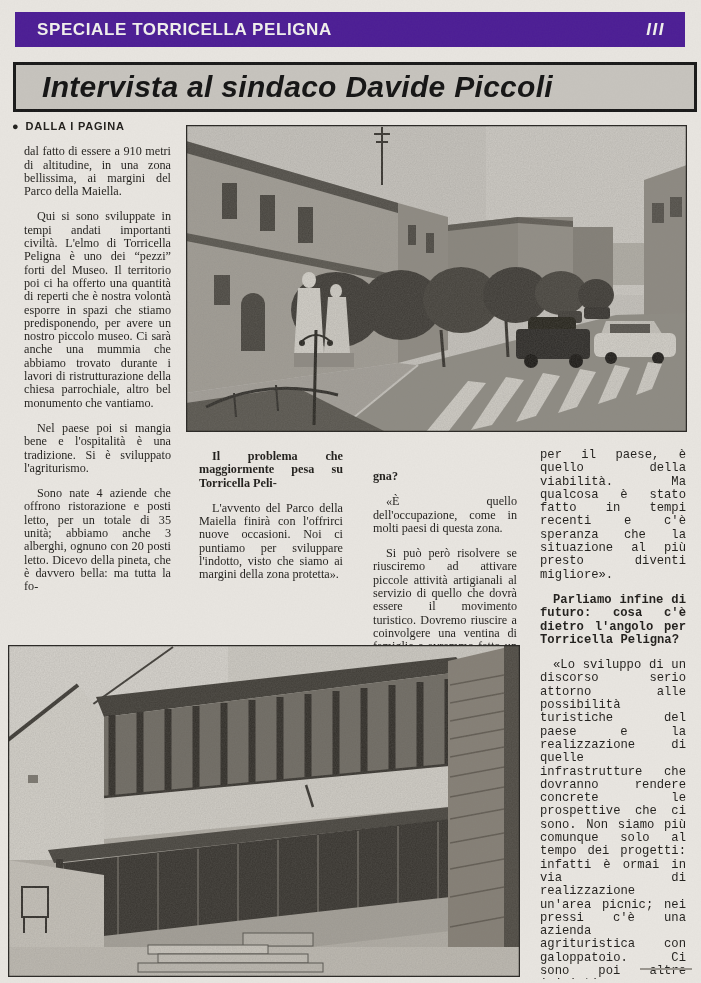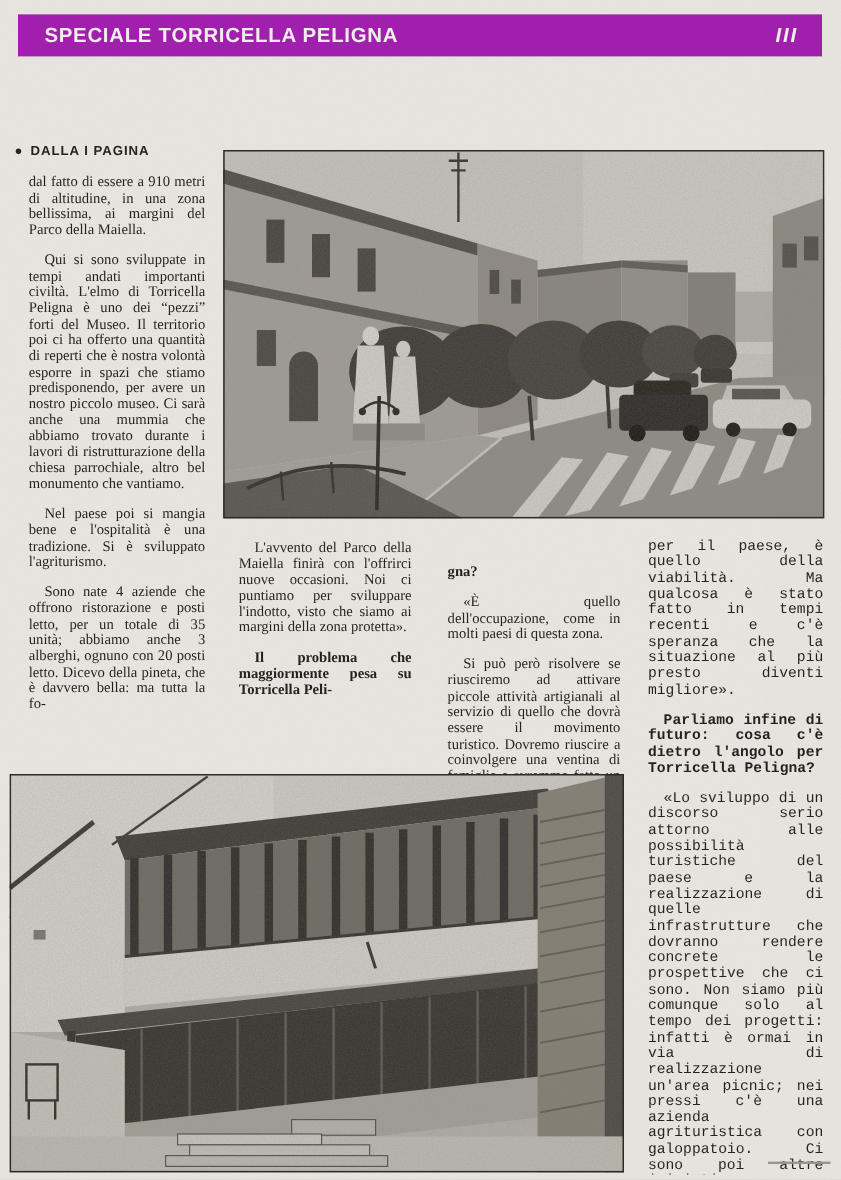--- a/index.html
+++ b/index.html
@@ -4,21 +4,21 @@
 <style>
   html,body{margin:0;padding:0;background:#d8d5d0;}
   .page{
     position:relative;width:701px;height:983px;margin:0 auto;
     background:#e9e6e1;overflow:hidden;
     font-family:"Liberation Serif",serif;color:#211f1c;
   }
   
   .topbar{
     position:absolute;left:15px;top:12px;width:670px;height:35px;
-    background:#a21caf;color:#f2f1ee;box-sizing:border-box;
+    background:#4c1d95;color:#f2f1ee;box-sizing:border-box;
     display:flex;align-items:center;justify-content:space-between;
     padding:0 20px 0 22px;
     font-family:"Liberation Sans",sans-serif;font-weight:bold;
     font-size:17px;letter-spacing:.6px;
   }
   .topbar .pageno{letter-spacing:1.5px;font-style:italic;}
   
   .headline-box{
     position:absolute;left:13px;top:62px;width:684px;height:50px;
     box-sizing:border-box;background:#c7c4be;border:3px solid #191919;
@@ -63,20 +63,23 @@
 </head>
 <body>
 
 <div class="page">
 
   <header class="topbar">
     <span>SPECIALE TORRICELLA PELIGNA</span>
     <span class="pageno">III</span>
   </header>
 
+  <div class="headline-box">
+    <h1>Intervista al sindaco Davide Piccoli</h1>
+  </div>
 
   <div class="col col1">
     <div class="kicker">
       <span class="bullet">●</span>
       <span>DALLA I PAGINA</span>
     </div>
     <p>dal fatto di essere a 910 metri di altitudine, in una zona bellissima, ai margini del Parco della Maiella.</p>
     <p class="ind">Qui si sono sviluppate in tempi andati importanti civiltà. L'elmo di Torricella Peligna è uno dei “pezzi” forti del Museo. Il territorio poi ci ha offerto una quantità di reperti che è nostra volontà esporre in spazi che stiamo predisponendo, per avere un nostro piccolo museo. Ci sarà anche una mummia che abbiamo trovato durante i lavori di ristrutturazione della chiesa parrochiale, altro bel monumento che vantiamo.</p>
     <p class="ind">Nel paese poi si mangia bene e l'ospitalità è una tradizione. Si è sviluppato l'agriturismo.</p>
     <p class="ind">Sono nate 4 aziende che offrono ristorazione e posti letto, per un totale di 35 unità; abbiamo anche 3 alberghi, ognuno con 20 posti letto. Dicevo della pineta, che è davvero bella: ma tutta la fo-</p>
@@ -170,22 +173,22 @@
     <line x1="128" y1="300" x2="130" y2="205" stroke="#26241f" stroke-width="3"></line>
     <path d="M116,216 Q130,204 144,216" fill="none" stroke="#26241f" stroke-width="2"></path>
     <circle cx="116" cy="218" r="3" fill="#26241f"></circle>
     <circle cx="144" cy="218" r="3" fill="#26241f"></circle>
 
     <rect width="501" height="307" filter="url(#g-top)" opacity="0.32"></rect>
     <rect x="0.5" y="0.5" width="500" height="306" fill="none" stroke="#2a2825" stroke-width="1.5"></rect>
   </svg>
 
   <div class="col col2">
+    <p class="ind bold">Il problema che maggiormente pesa su Torricella Peli-</p>
     <p class="ind">L'avvento del Parco della Maiella finirà con l'offrirci nuove occasioni. Noi ci puntiamo per sviluppare l'indotto, visto che siamo ai margini della zona protetta».</p>
-    <p class="ind bold">Il problema che maggiormente pesa su Torricella Peli-</p>
   </div>
 
   <div class="col col3">
     <p class="bold">gna?</p>
     <p class="ind">«È quello dell'occupazione, come in molti paesi di questa zona.</p>
     <p class="ind">Si può però risolvere se riusciremo ad attivare piccole attività artigianali al servizio di quello che dovrà essere il movimento turistico. Dovremo riuscire a coinvolgere una ventina di famiglie e avremmo fatto un bel passo avanti.</p>
     <p class="ind">Altro problema, annoso</p>
   </div>
 
   <div class="col col4">

